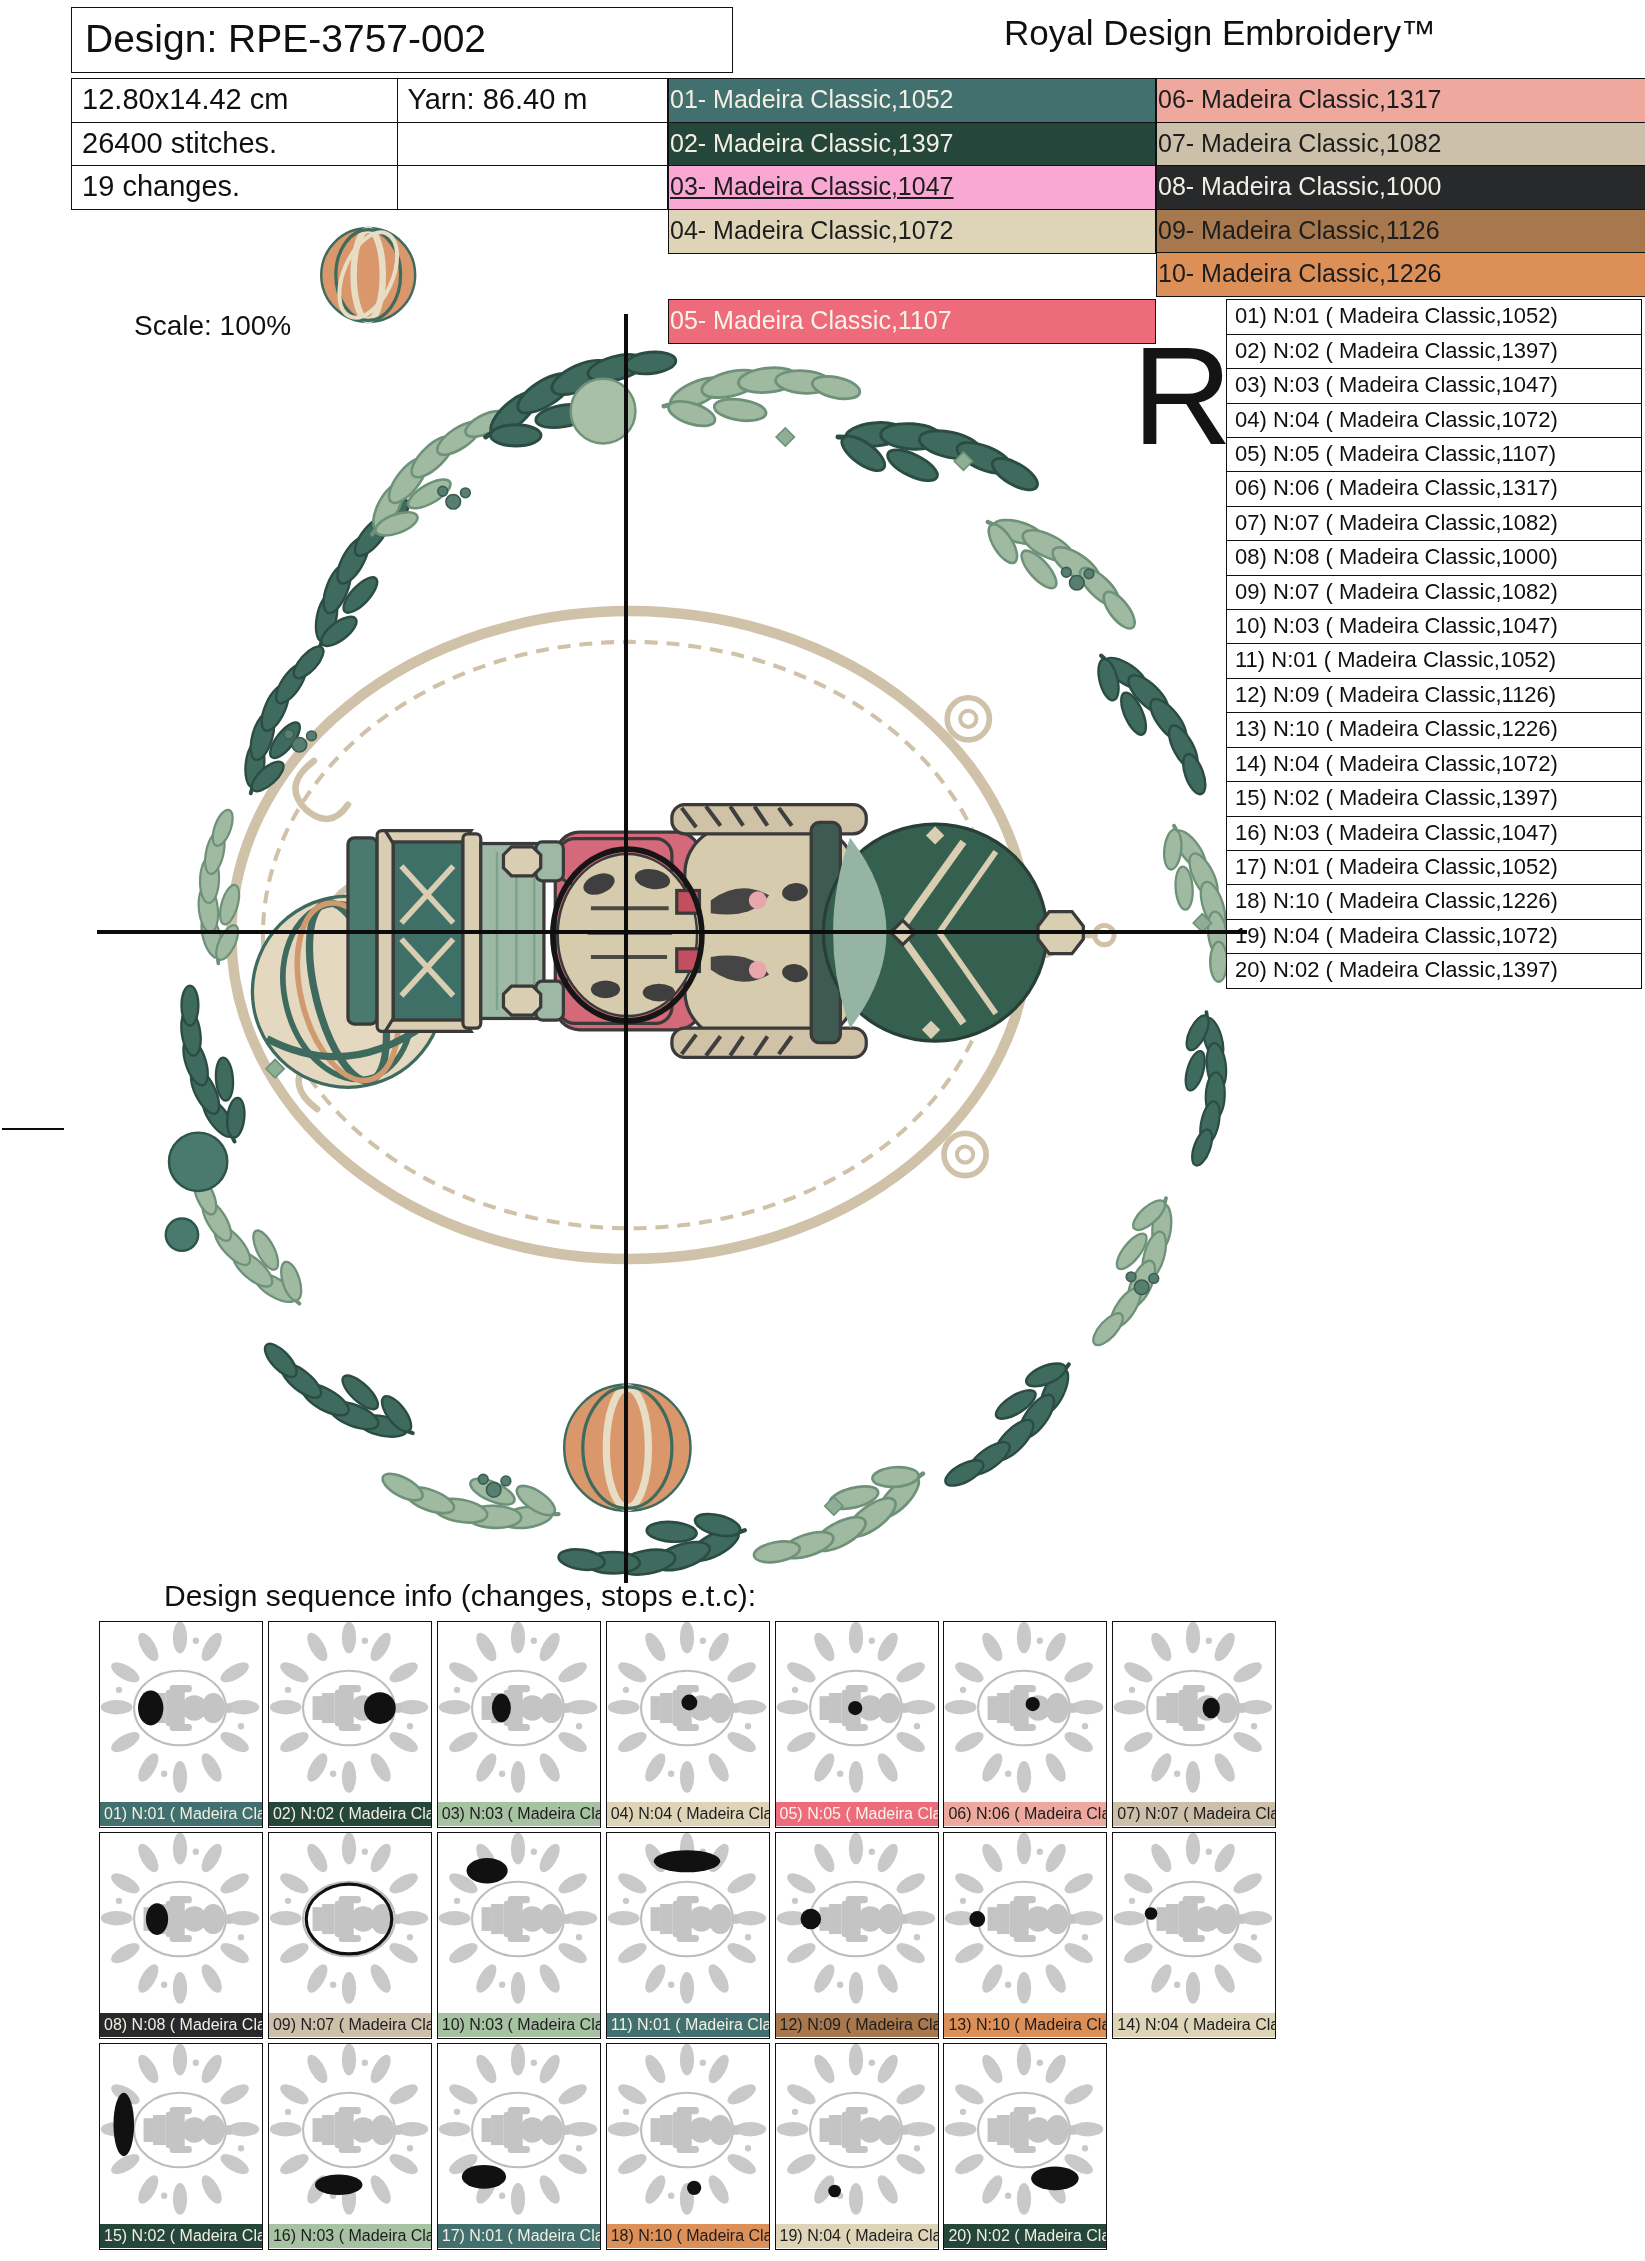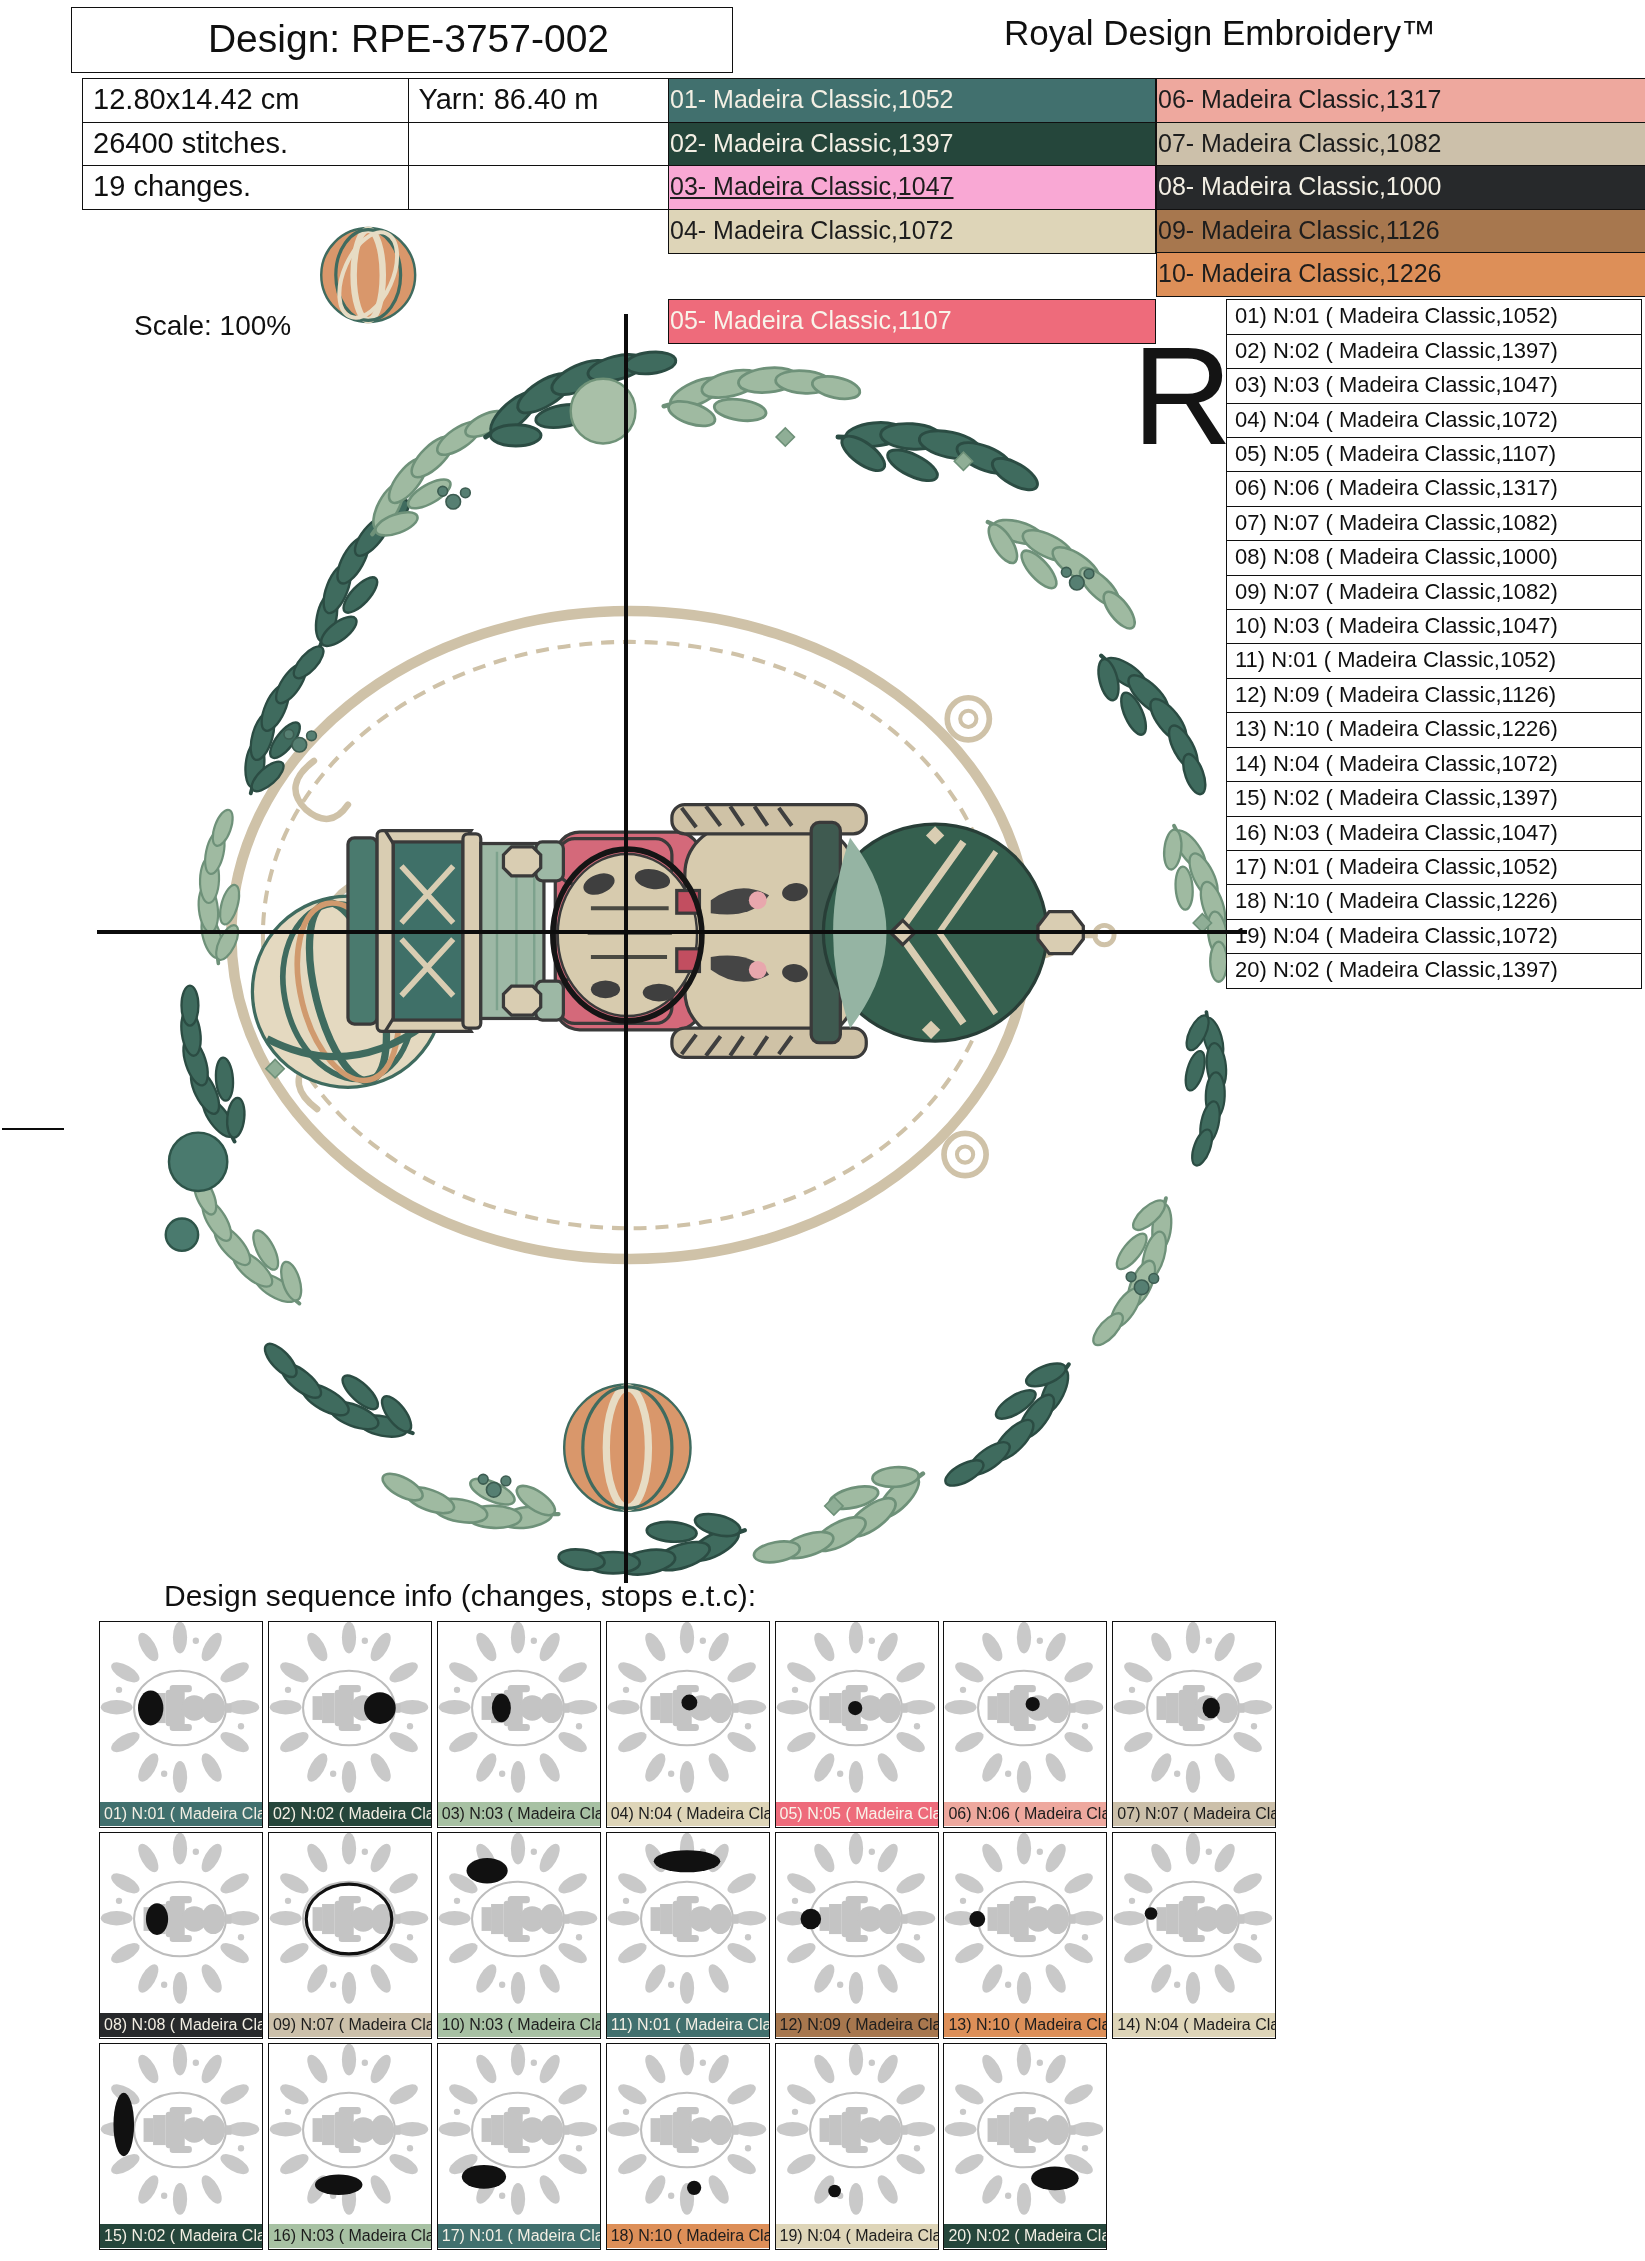--- a/index.html
+++ b/index.html
@@ -1,25 +1,25 @@
 <!DOCTYPE html>
 <html style="font-size:13px"><head>
 <meta charset="utf-8">
 <style>
   html,body{margin:0;padding:0;background:#ffffff;}
   #page{position:relative;width:1646px;height:2261px;background:#fff;overflow:hidden;
         font-family:"Liberation Sans",sans-serif;color:#101010;}
   .abs{position:absolute;}
   
   .design-box{left:71px;top:6.5px;width:662px;height:66px;border:1.6px solid #101010;
-              box-sizing:border-box;font-size:39px;line-height:62px;padding-left:13px;z-index:4;text-align:center;}
+              box-sizing:border-box;font-size:39px;line-height:62px;padding-left:13px;z-index:4;}
   .brand{left:794px;top:13px;width:852px;text-align:center;font-size:35px;z-index:4;}
   
   .info-table{left:73px;top:80px;z-index:4;}
-  .irow{display:flex;margin-left:11px;}
+  .irow{display:flex;}
   .icell{border:1.6px solid #101010;margin-top:-1.6px;margin-left:-1.6px;box-sizing:border-box;
          height:45px;line-height:40px;padding-left:9.7px;font-size:29px;background:#fff;}
   .icell.c1{width:327px;}
   .icell.c2{width:271px;}
   
   .ctable{z-index:4;}
   .ct-left{left:668px;top:80px;width:488px;}
   .ct-right{left:1156px;top:80px;width:492px;}
   .crow{height:45px;margin-top:-1.6px;border:1.6px solid #101010;box-sizing:border-box;
         line-height:40px;font-size:25px;padding-left:1px;white-space:nowrap;overflow:hidden;}

